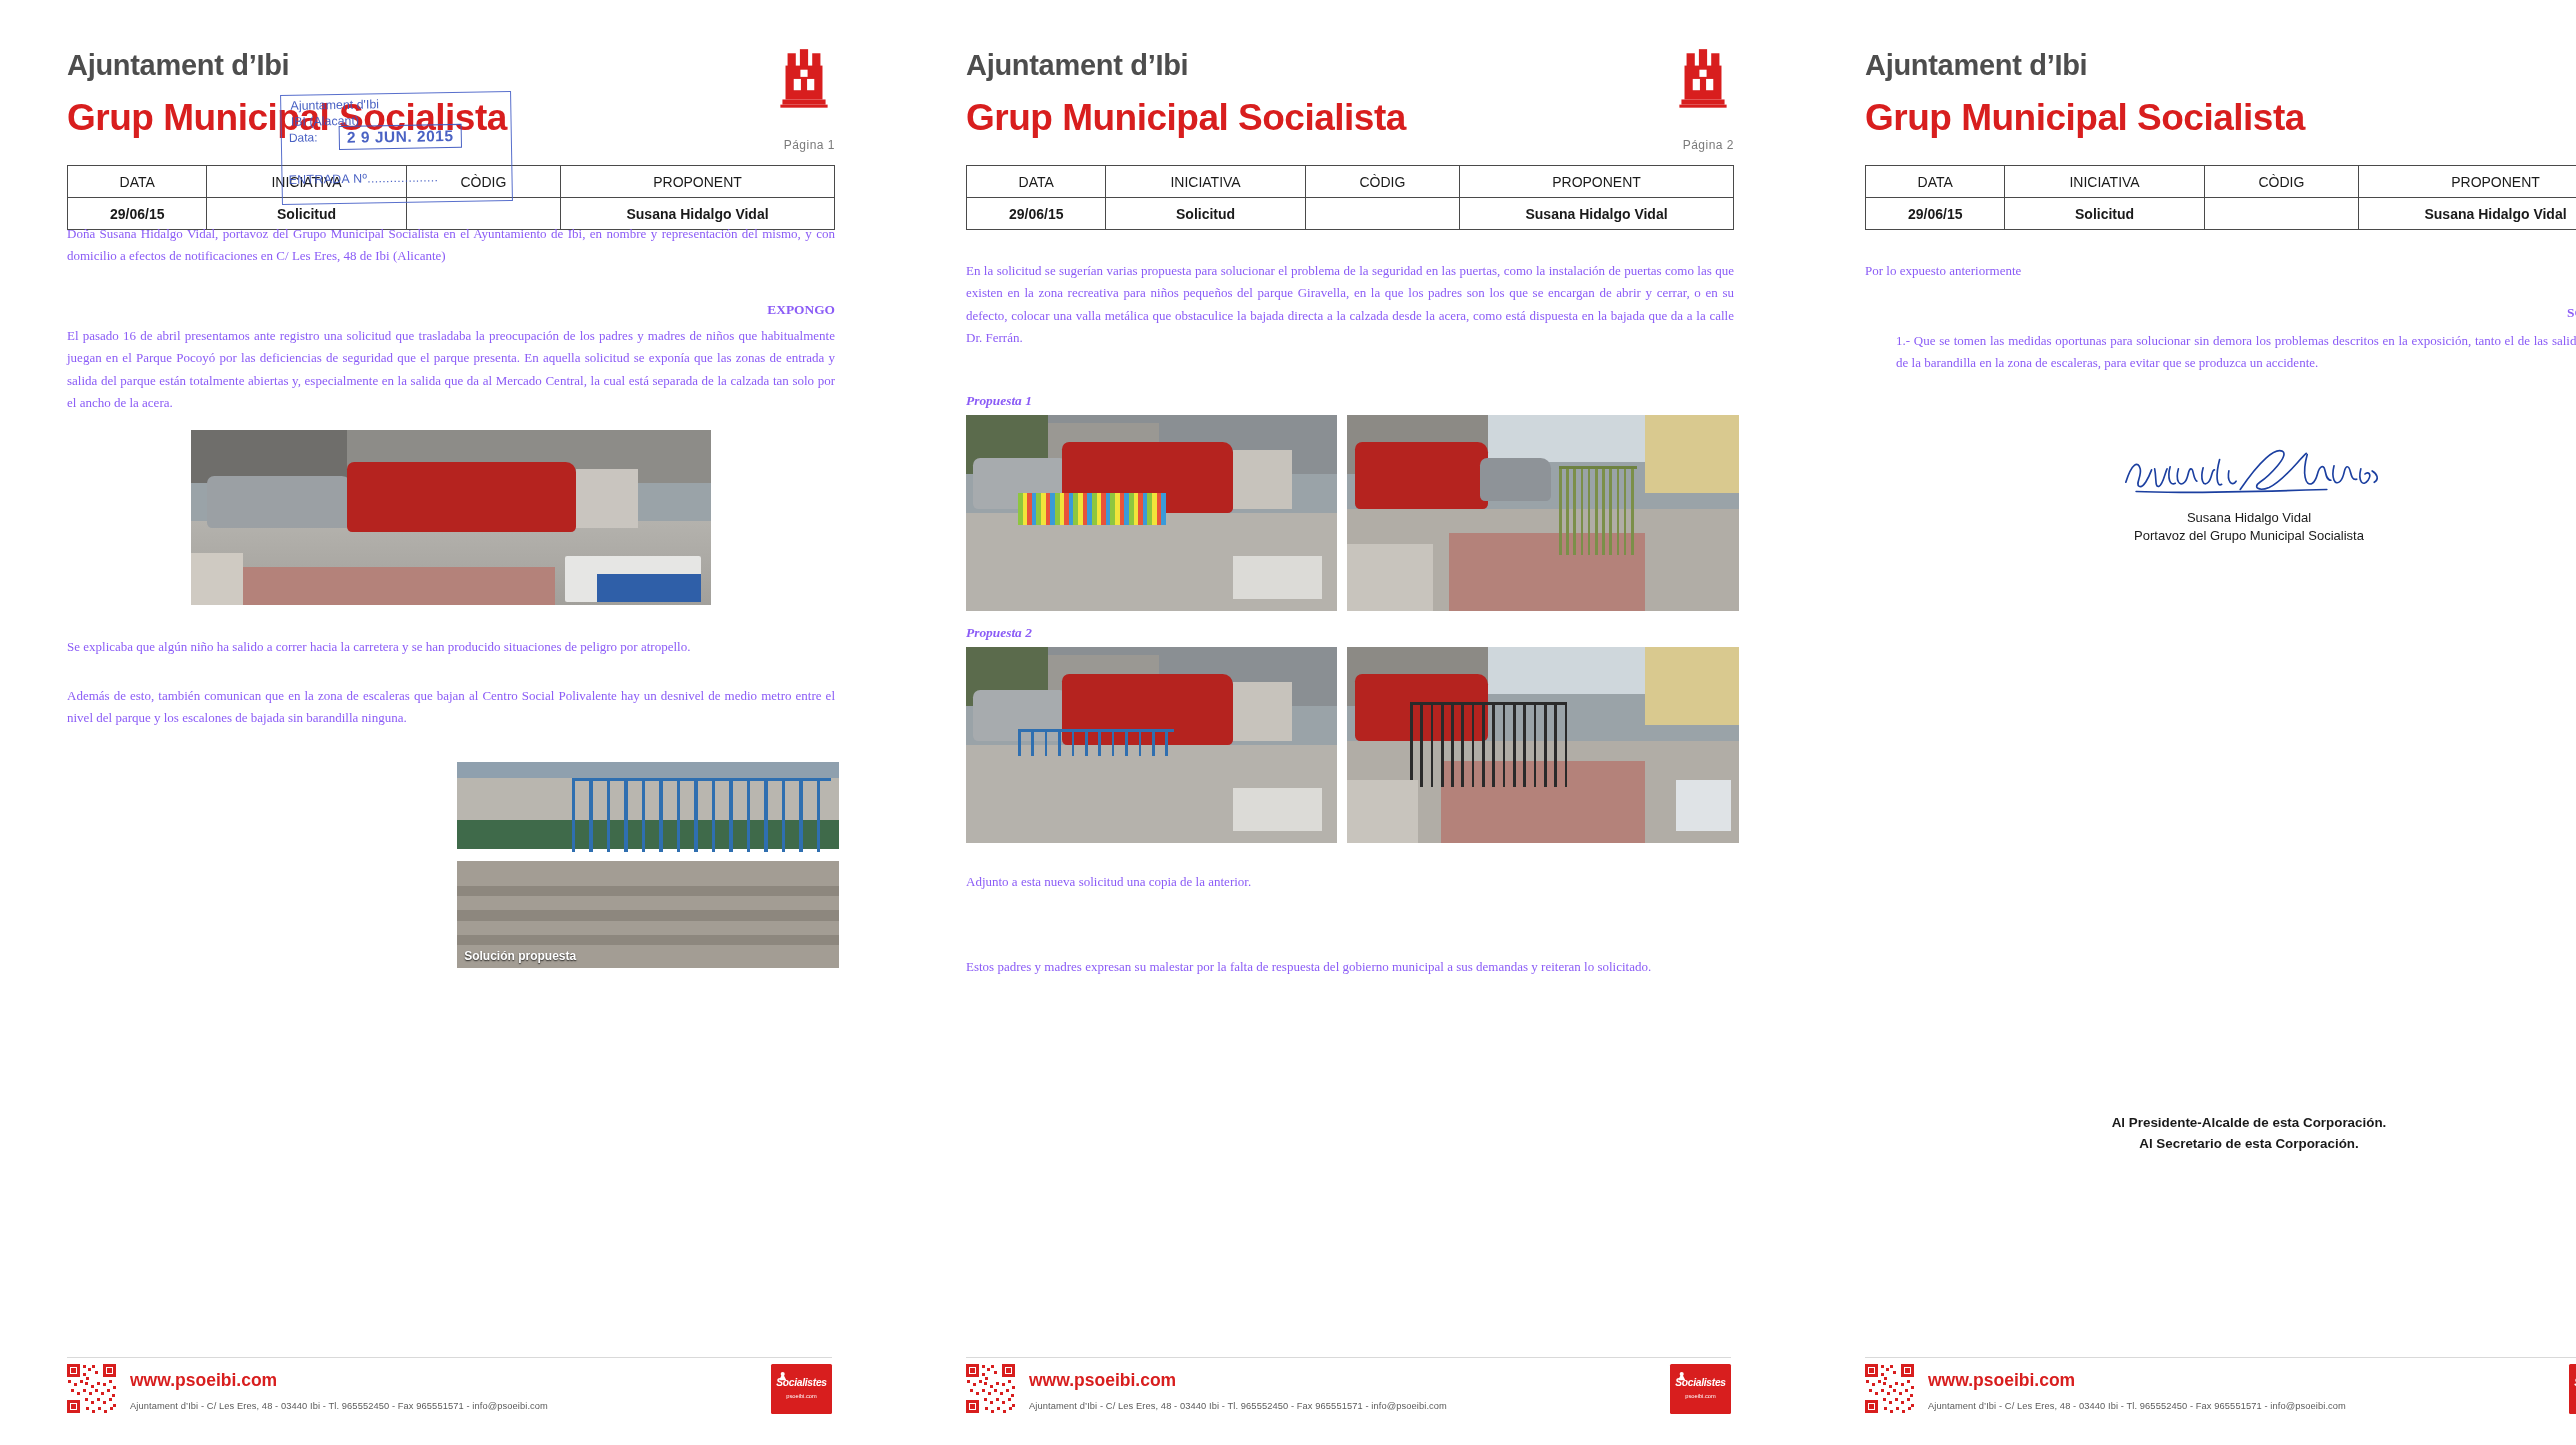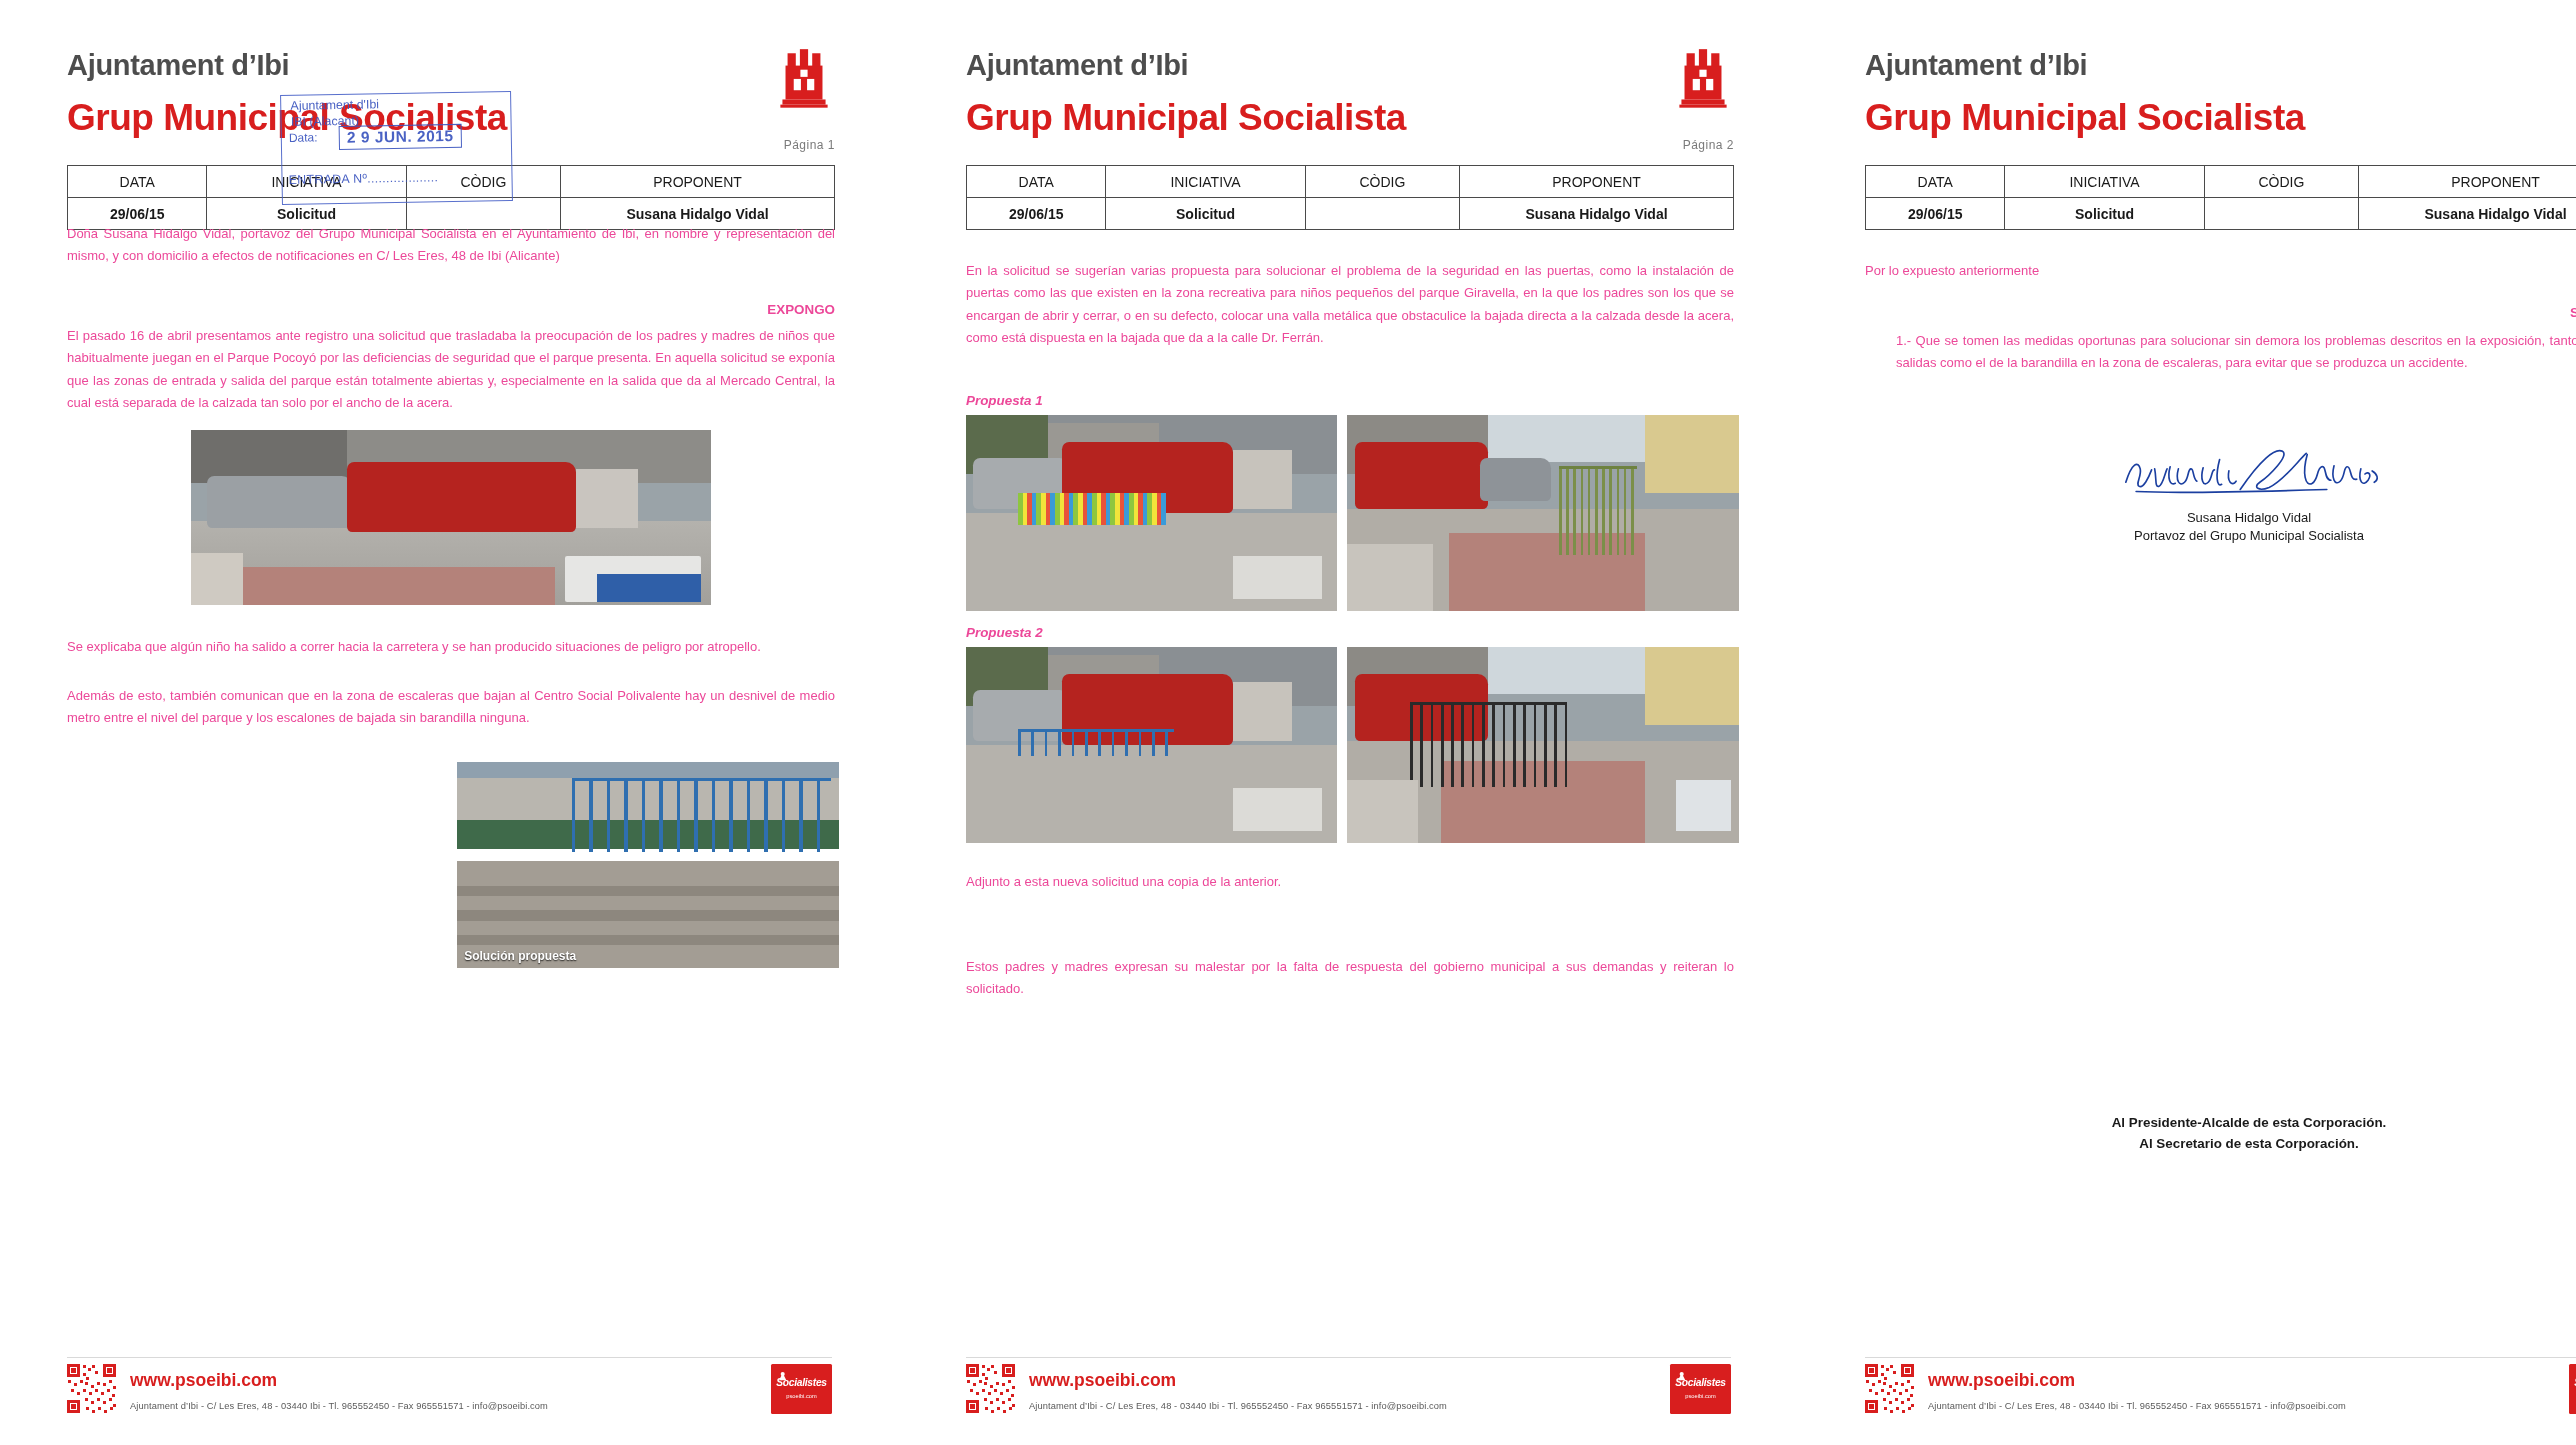--- a/index.html
+++ b/index.html
@@ -122,22 +122,23 @@
   }
   .stamp .s5 { position:absolute; left: 6.2px; top: 77px; font-size: 12.4px; letter-spacing: 0.3px; }
 
   
   .body-text {
     position: absolute;
     left: 67px;
     width: 768px;
     font-size: 13px;
     line-height: 1.72;
-    color: #ec4899;
+    color: #8b5cf6;
     text-align: justify;
+    font-family: Liberation Serif, serif;
   }
   .center-bold {
     text-align: right;
     font-weight: bold;
     font-size: 13.4px;
   }
   .bold-italic {
     font-weight: bold;
     font-style: italic;
     font-size: 13.4px;

